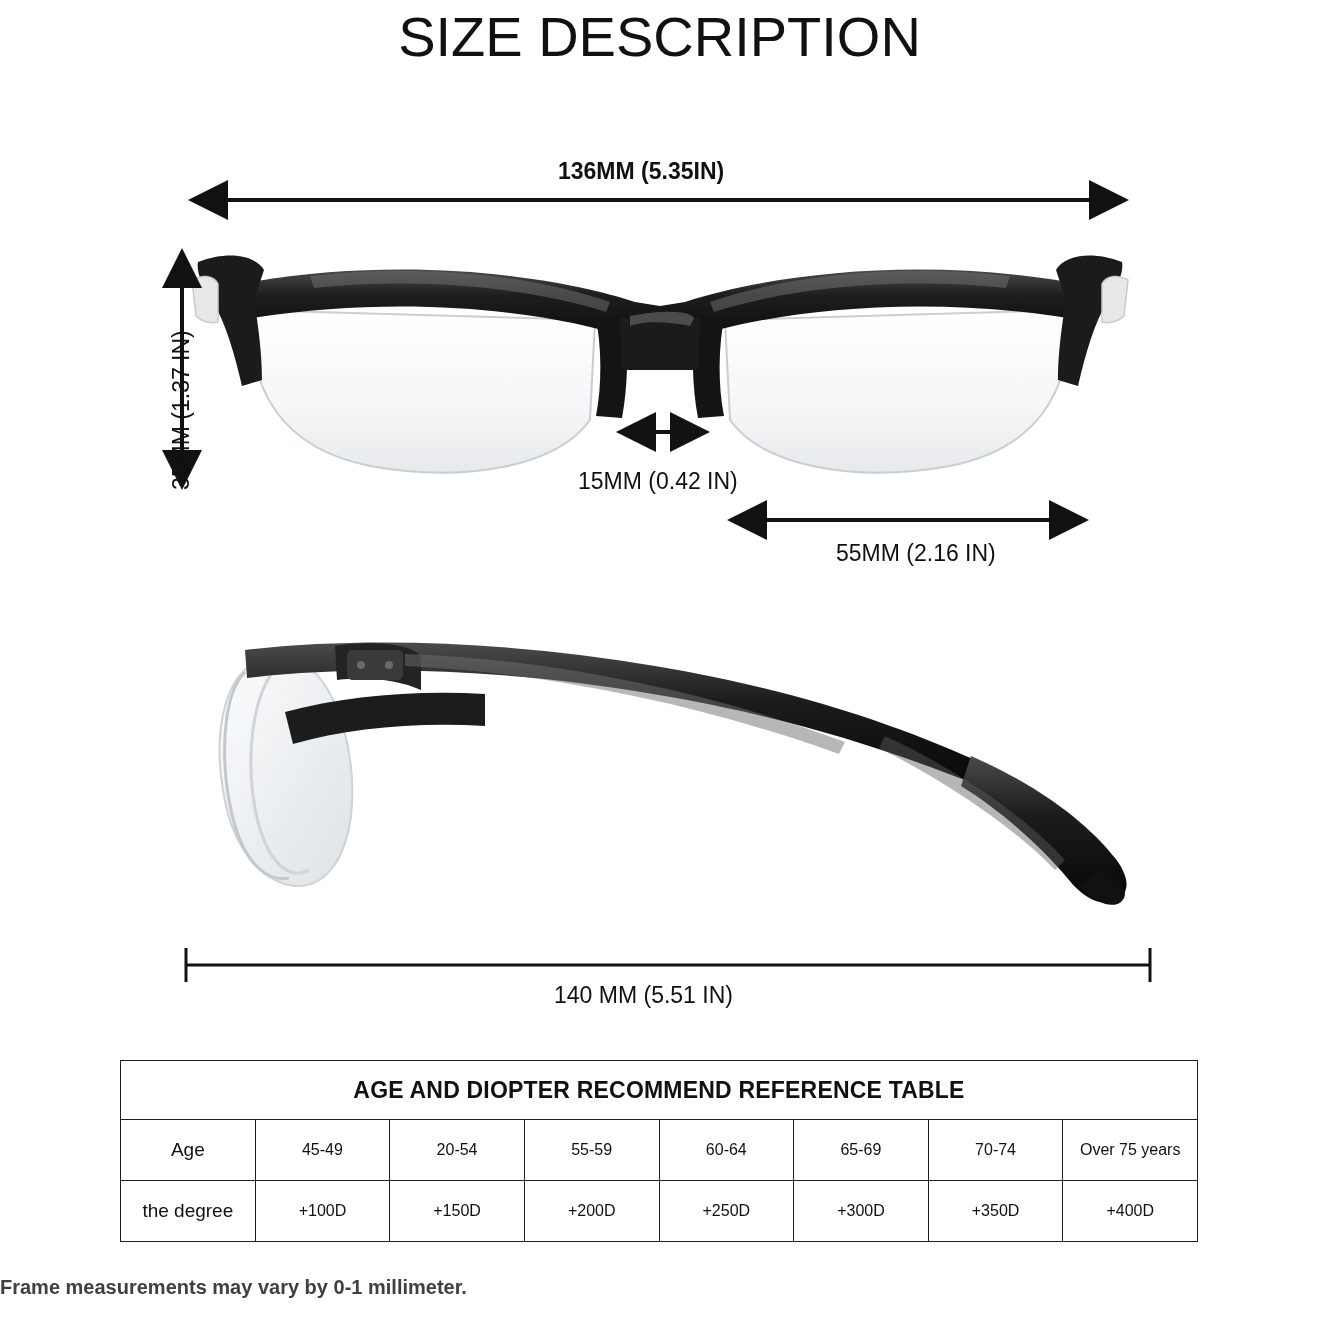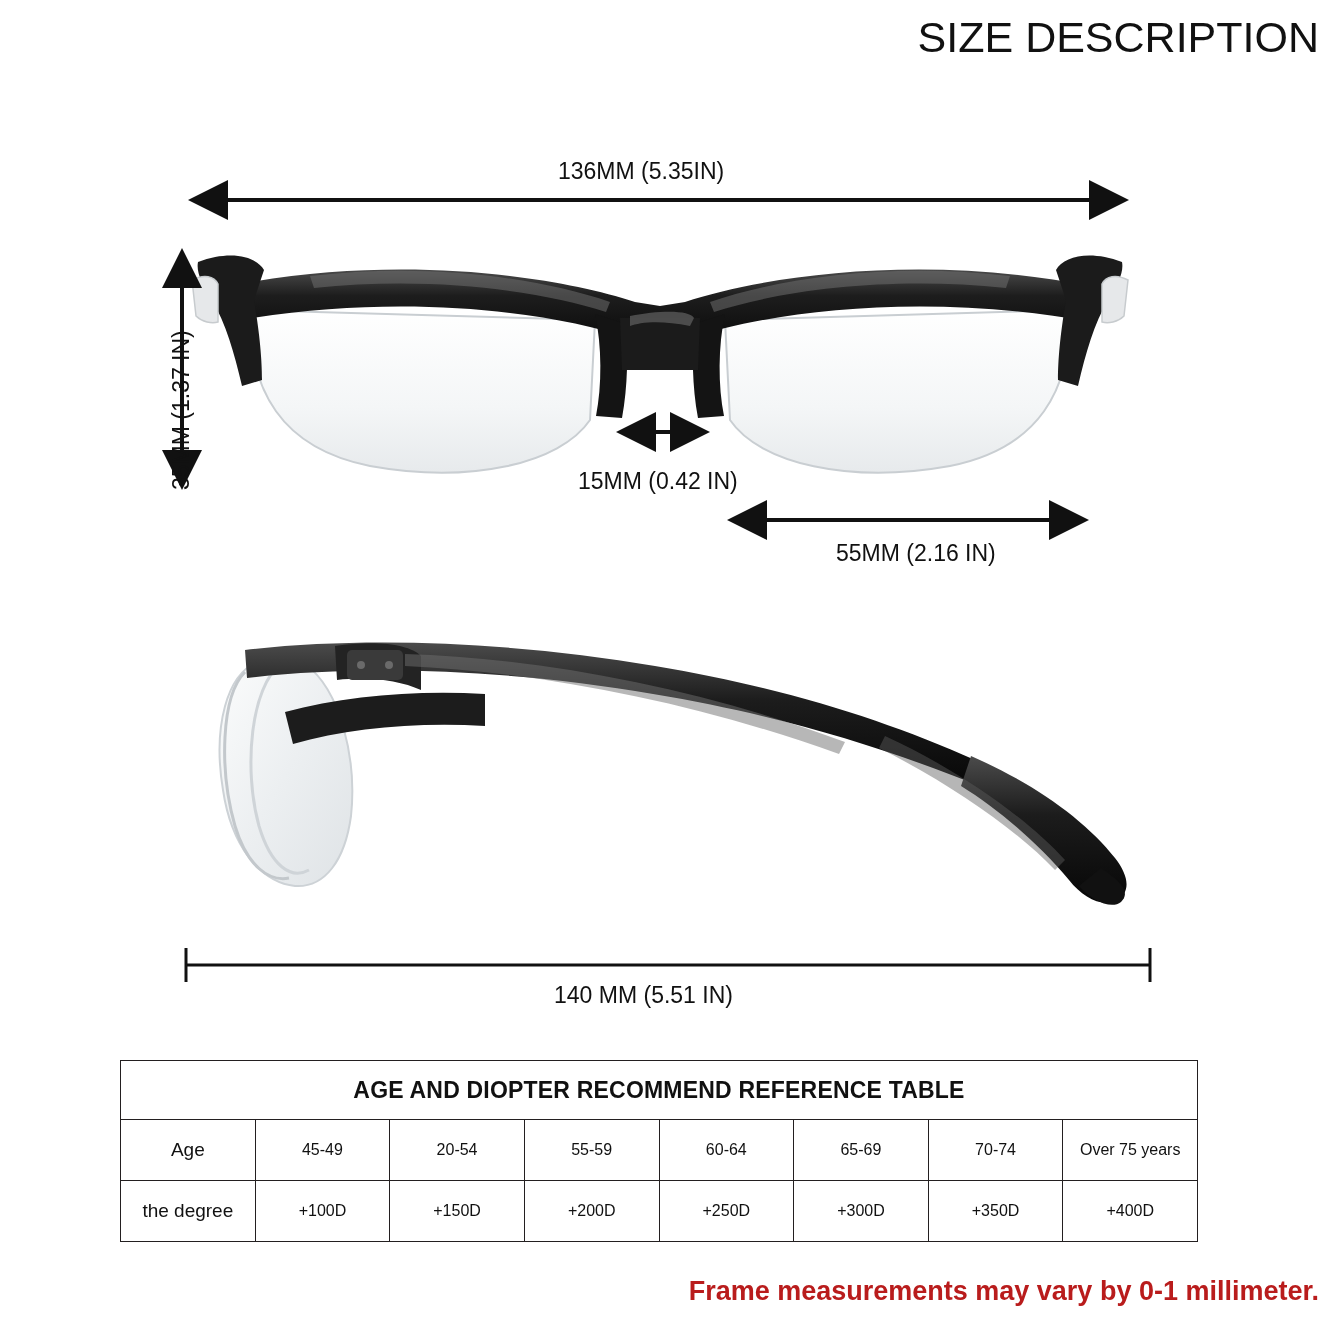--- a/index.html
+++ b/index.html
@@ -20,22 +20,22 @@
     width: 1319px;
     height: 1319px;
   }
 
   
   .title {
     position: absolute;
     top: 2px;
     left: 0;
     width: 1319px;
-    text-align: right;
-    font-size: 43px;
+    text-align: center;
+    font-size: 56px;
     font-weight: 400;
     letter-spacing: 0px;
     line-height: 70px;
     color: #111;
   }
 
   
   .dim-label {
     position: absolute;
     font-size: 23px;
@@ -106,24 +106,24 @@
   }
   td.small-wrap {
     font-size: 22px;
     line-height: 32px;
   }
   .footnote {
     position: absolute;
     left: 0;
     top: 1276px;
     width: 1319px;
-    text-align: right;
-    font-size: 27px;
+    text-align: left;
+    font-size: 20px;
     font-weight: bold;
-    color: #b91c1c;
+    color: #404040;
   }
 </style>
 </head>
 <body>
 
 <div class="page">
 
   <div class="title">SIZE DESCRIPTION</div>
 
   <svg class="front-view" viewBox="0 0 940 260">
@@ -218,21 +218,21 @@
 
     <line x1="620" y1="432" x2="706" y2="432" stroke="#111" stroke-width="4" marker-start="url(#atail)" marker-end="url(#ahead)"></line>
 
     <line x1="731" y1="520" x2="1085" y2="520" stroke="#111" stroke-width="4" marker-start="url(#atail)" marker-end="url(#ahead)"></line>
 
     <line x1="186" y1="965" x2="1150" y2="965" stroke="#111" stroke-width="3"></line>
     <line x1="186" y1="948" x2="186" y2="982" stroke="#111" stroke-width="3"></line>
     <line x1="1150" y1="948" x2="1150" y2="982" stroke="#111" stroke-width="3"></line>
   </svg>
 
-  <div class="dim-label" style="left:558px; top:158px;">136MM (5.35IN)</div>
+  <div class="dim-label" style="left:558px; top:158px;font-weight:bold;">136MM (5.35IN)</div>
 
   <div class="dim-label vert" style="left:168px; top:490px;">35MM (1.37 IN)</div>
 
   <div class="dim-label" style="left:578px; top:468px;">15MM (0.42 IN)</div>
 
   <div class="dim-label" style="left:836px; top:540px;">55MM (2.16 IN)</div>
 
   <div class="dim-label" style="left:545px; top:982px;margin-left:9px;">140 MM (5.51 IN)</div>
 
   <div class="table-wrap">

